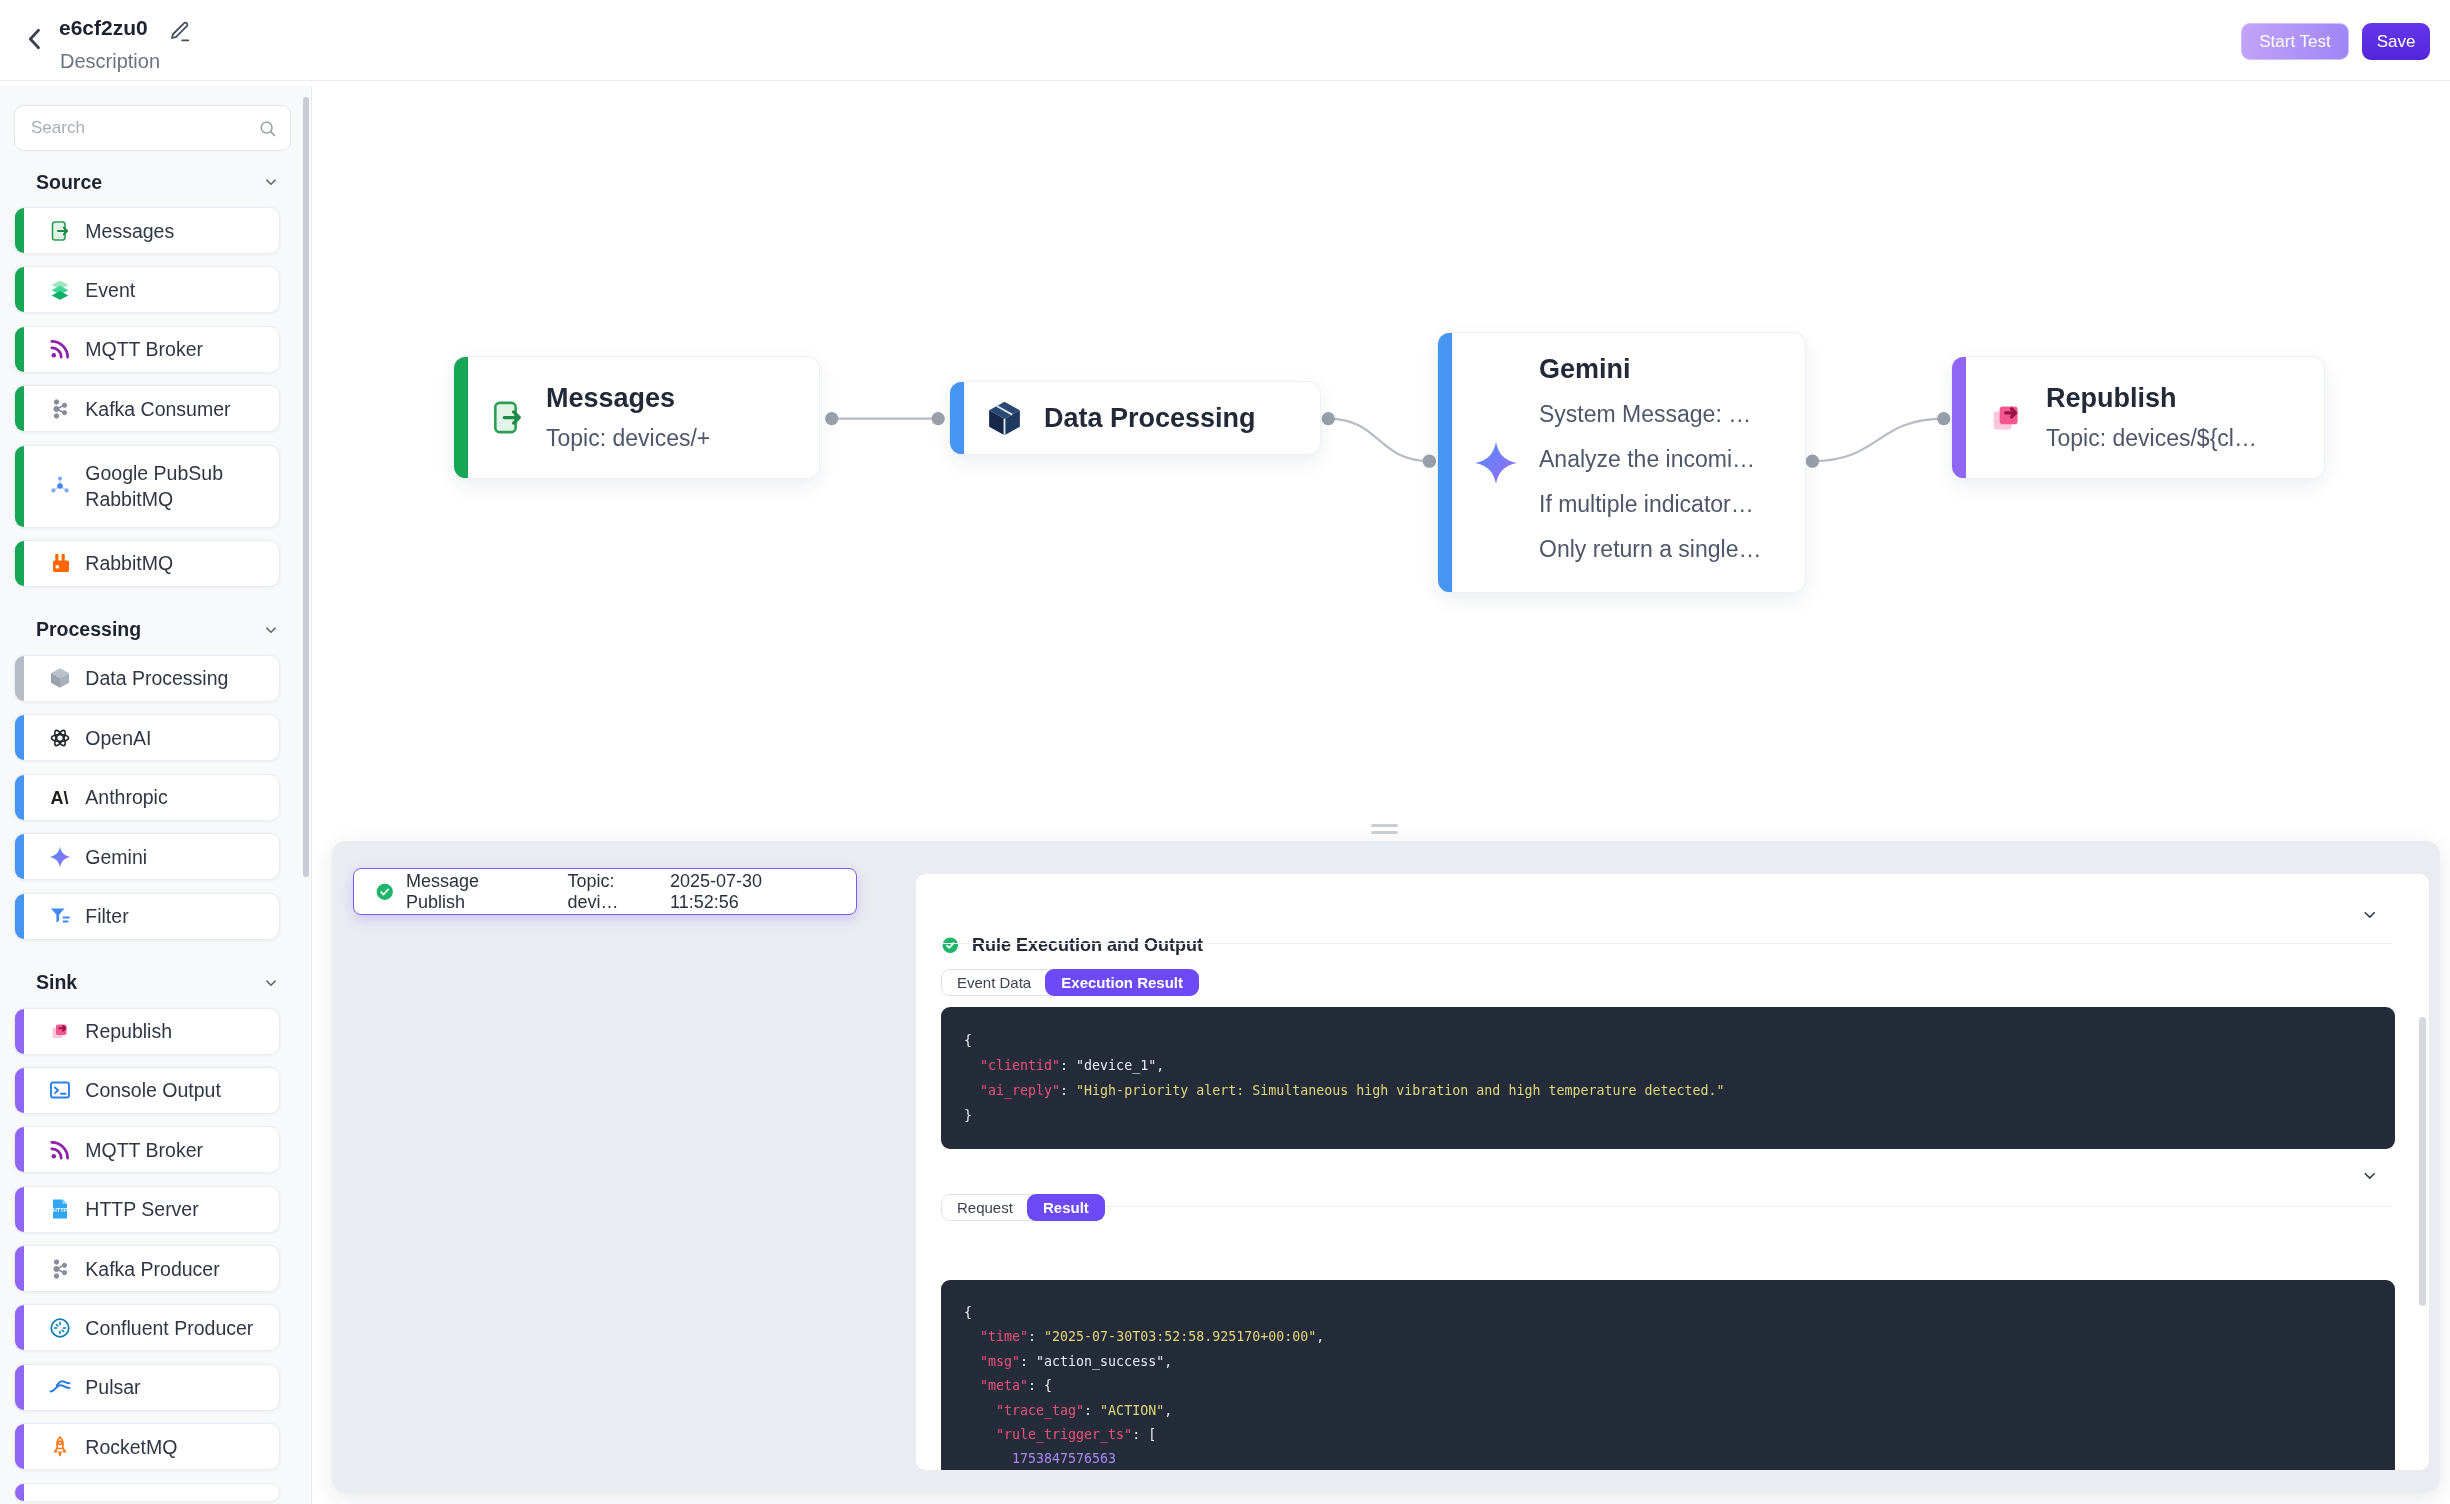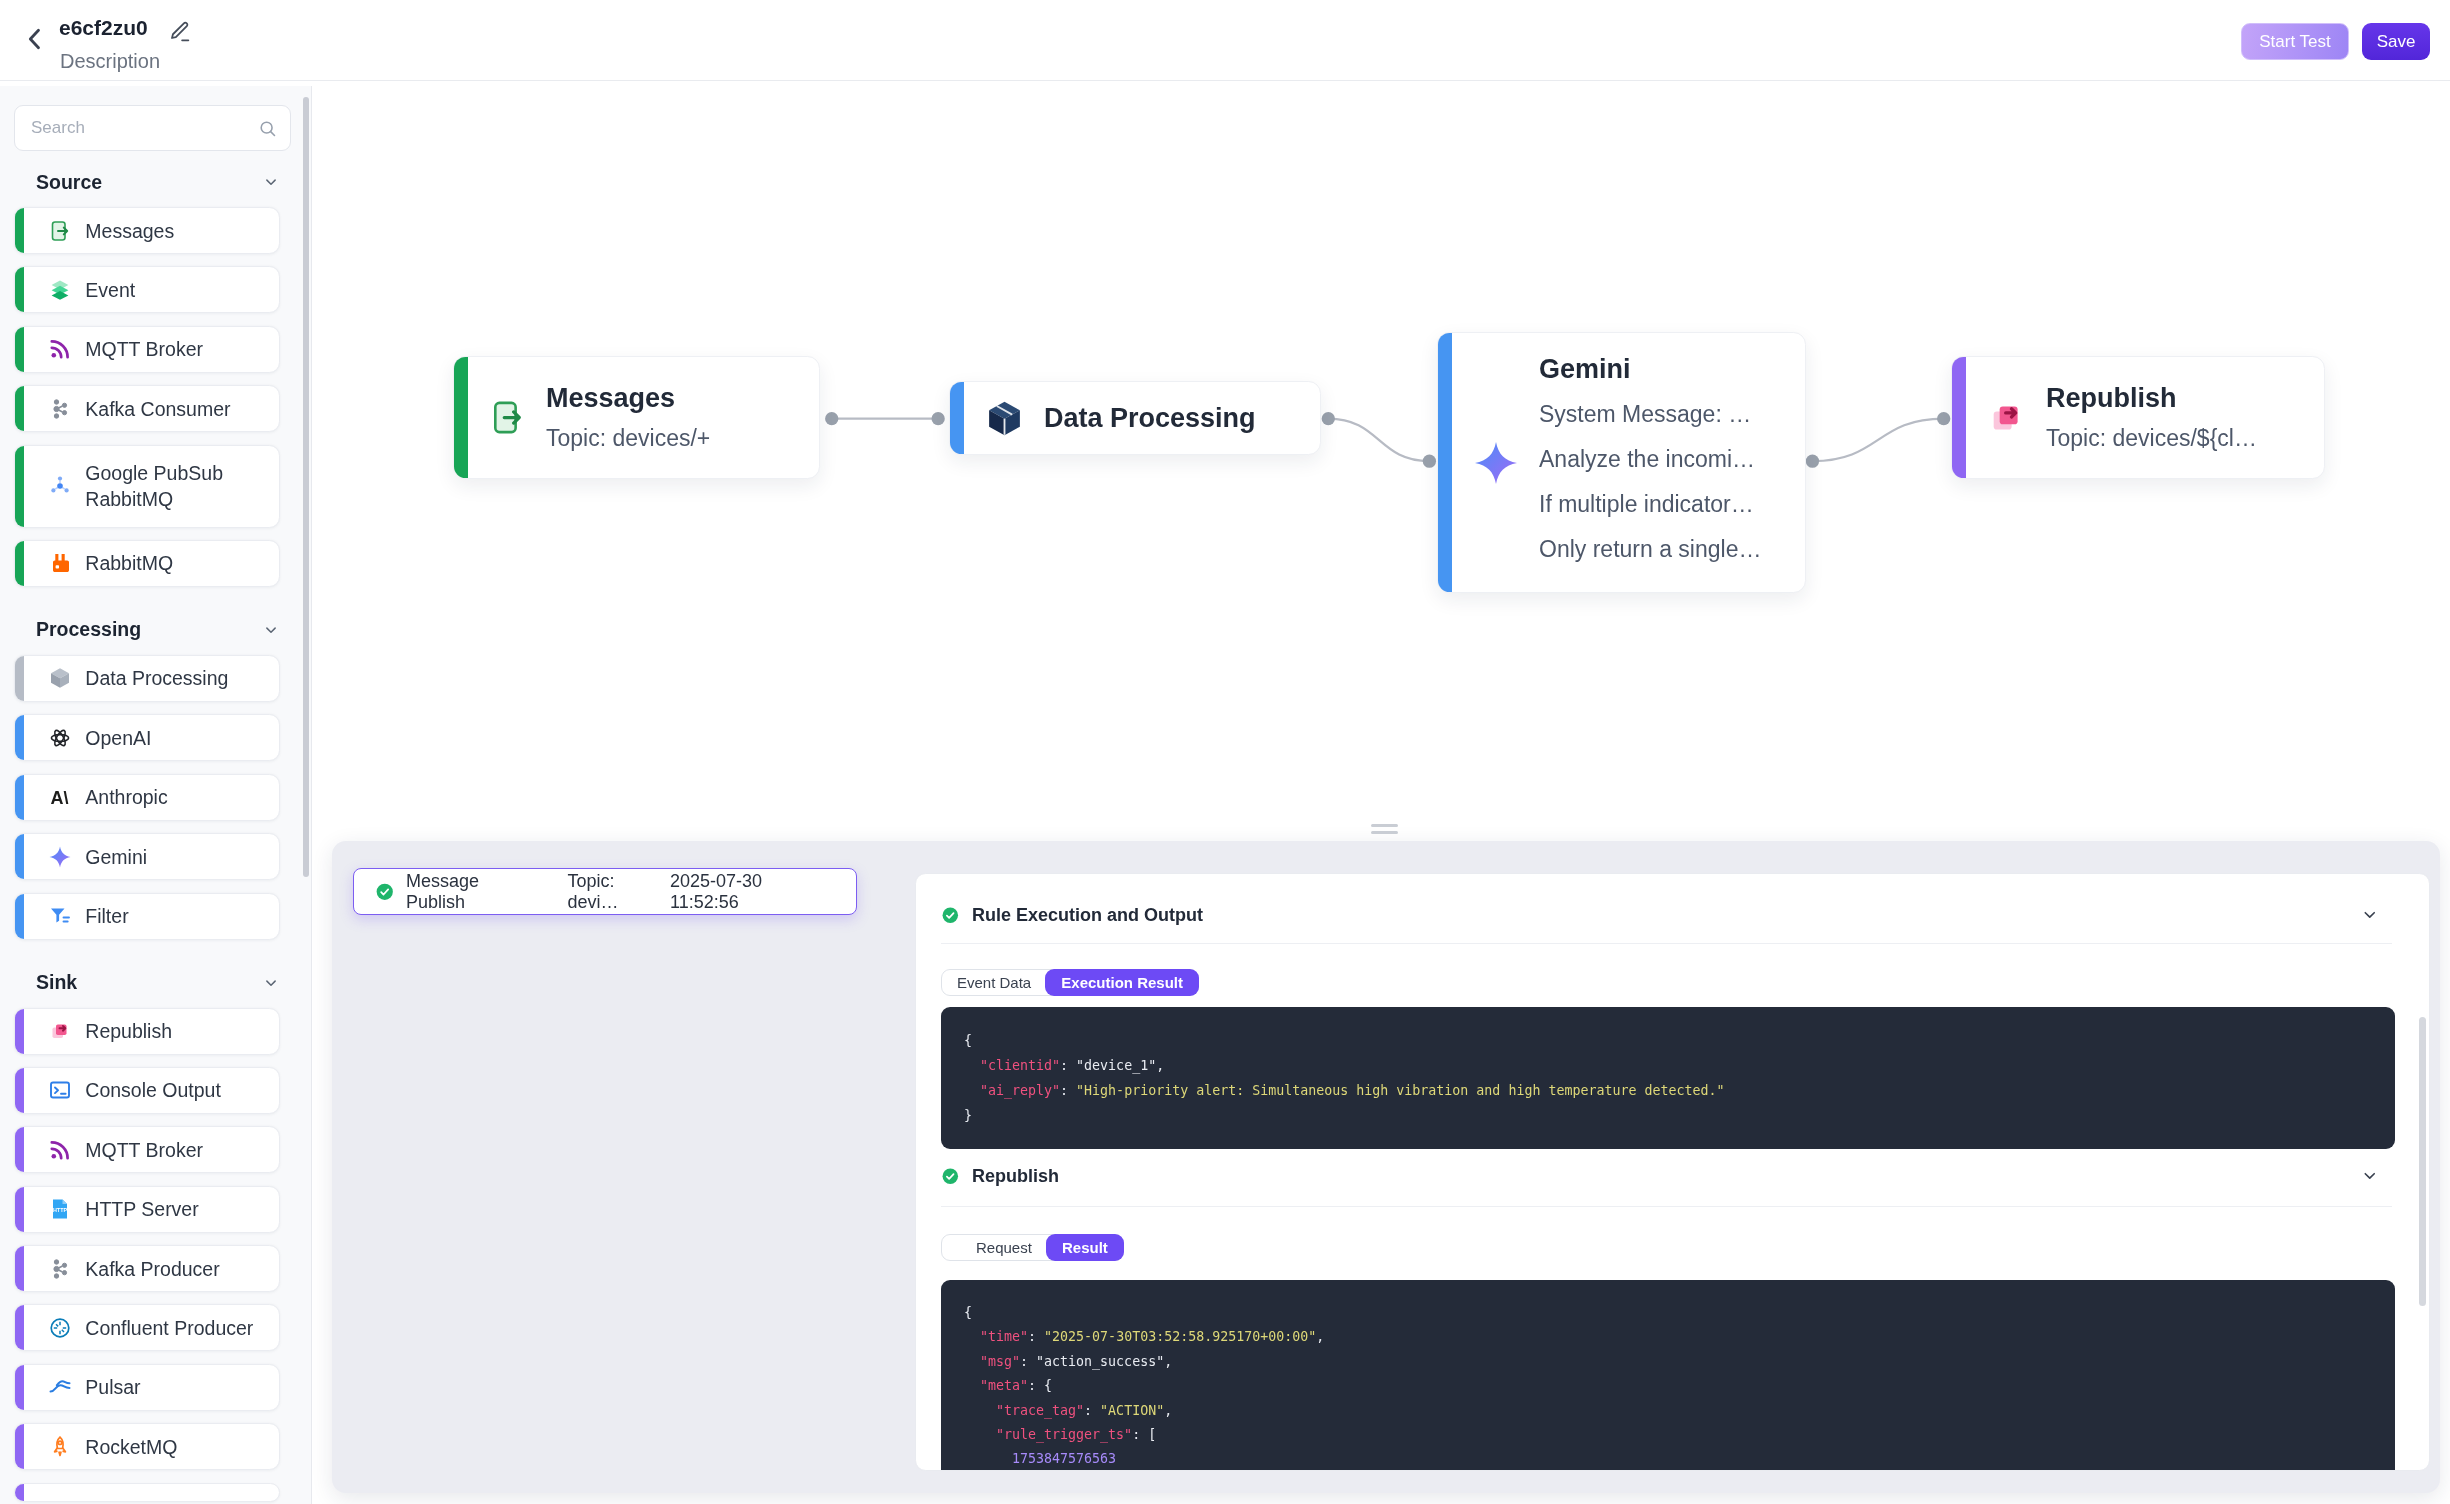--- a/index.html
+++ b/index.html
@@ -63,21 +63,21 @@
   #drag-handle i { display:block; height:3.1px; background:#c9cdd4; border-radius:1.8px; margin-bottom:3.5px; }
   #sheet { position:absolute; left:332px; top:841px; width:2108px; height:652px; background:#ebecf2; border-radius:14px; box-shadow:0 5.3px 21px rgba(30,40,70,.10); z-index:22; }
   #event-card { position:absolute; left:21px; top:27px; width:504px; height:47px; background:#fff; border:1.4px solid #7c5df2; border-radius:8px; box-shadow:0 4.4px 12.4px rgba(124,93,242,.25); display:flex; align-items:center; padding:0 21px; cursor:pointer; }
   #event-card .chk { width:19.5px; height:19.5px; flex:none; }
   #event-card .etext { font-size:18px; color:#2b323f; }
   #event-card .elabel { margin-left:11.5px; }
   #event-card .etopic { margin-left:25px; }
   #event-card .ets { margin-left:auto; }
 
   #rcard { position:absolute; left:583px; top:32px; width:1515px; height:598px; background:#fff; border:0.9px solid #e9ebf0; border-radius:10.6px; overflow:hidden; }
-  .sec-h { position:absolute; left:25px; display:flex; align-items:center; gap:12.4px; height:32px; }
+  .sec-h { position:absolute; left:25px; display:flex; align-items:center; gap:12.4px; height:32px;margin-top:30px; }
   .sec-h .chk { width:18.6px; height:18.6px; flex:none; }
   .sec-title { font-size:18px; font-weight:bold; color:#222a38; }
   .sec-chev { position:absolute; right:50px; width:19.5px; height:19.5px; color:#39414f; cursor:pointer; }
   .divider { position:absolute; left:25px; right:37px; height:0.9px; background:#edeff3; }
   .tabgroup { position:absolute; left:25px; height:27px; display:inline-flex; background:#fff; border:0.9px solid #dfe3e9; border-radius:9px; }
   .tab { height:25px; line-height:25px; padding:0 15px; font-size:15px; color:#3a4250; cursor:pointer; white-space:nowrap; }
   .tab.active { background:#6d4af5; color:#fff; border-radius:9px; height:27px; line-height:27px; margin:-0.9px; font-weight:bold; padding:0 16px; }
   .codeblock { position:absolute; left:25px; width:1454px; background:#242b39; border-radius:9px; padding:21px 23px 0 23px; font-family:"DejaVu Sans Mono", monospace; font-size:13.3px; }
   .cl { white-space:pre; }
   .c-k { color:#f0517f; }
@@ -495,21 +495,21 @@
       <div class="sec-h" style="top: 286px;">
         <svg class="chk" viewBox="0 0 21 21" width="18.6" height="18.6">
           <use href="#i-check"></use>
         </svg>
     <span class="sec-title">Republish</span>
       </div>
       <svg class="sec-chev" style="top:292px" viewBox="0 0 22 22" width="19.5" height="19.5">
         <use href="#i-chev"></use>
       </svg>
       <div class="divider" style="top: 332px;"></div>
-      <div class="tabgroup" style="top: 360px; padding-left: 19px;">
+      <div class="tabgroup" style="top: 320px;">
         <span class="tab">Request</span>
         <span class="tab active">Result</span>
       </div>
       <div class="codeblock" style="top: 406px; height: 213px; line-height: 24.4px;">
         <div class="cl"><span class="c-p">{</span></div>
         <div class="cl"><span class="c-p">  </span><span class="c-k">"time"</span><span class="c-p">: </span><span class="c-y">"2025-07-30T03:52:58.925170+00:00"</span><span class="c-p">,</span></div>
         <div class="cl"><span class="c-p">  </span><span class="c-k">"msg"</span><span class="c-p">: </span><span class="c-s">"action_success"</span><span class="c-p">,</span></div>
         <div class="cl"><span class="c-p">  </span><span class="c-k">"meta"</span><span class="c-p">: {</span></div>
         <div class="cl"><span class="c-p">    </span><span class="c-k">"trace_tag"</span><span class="c-p">: </span><span class="c-y">"ACTION"</span><span class="c-p">,</span></div>
         <div class="cl"><span class="c-p">    </span><span class="c-k">"rule_trigger_ts"</span><span class="c-p">: [</span></div>

